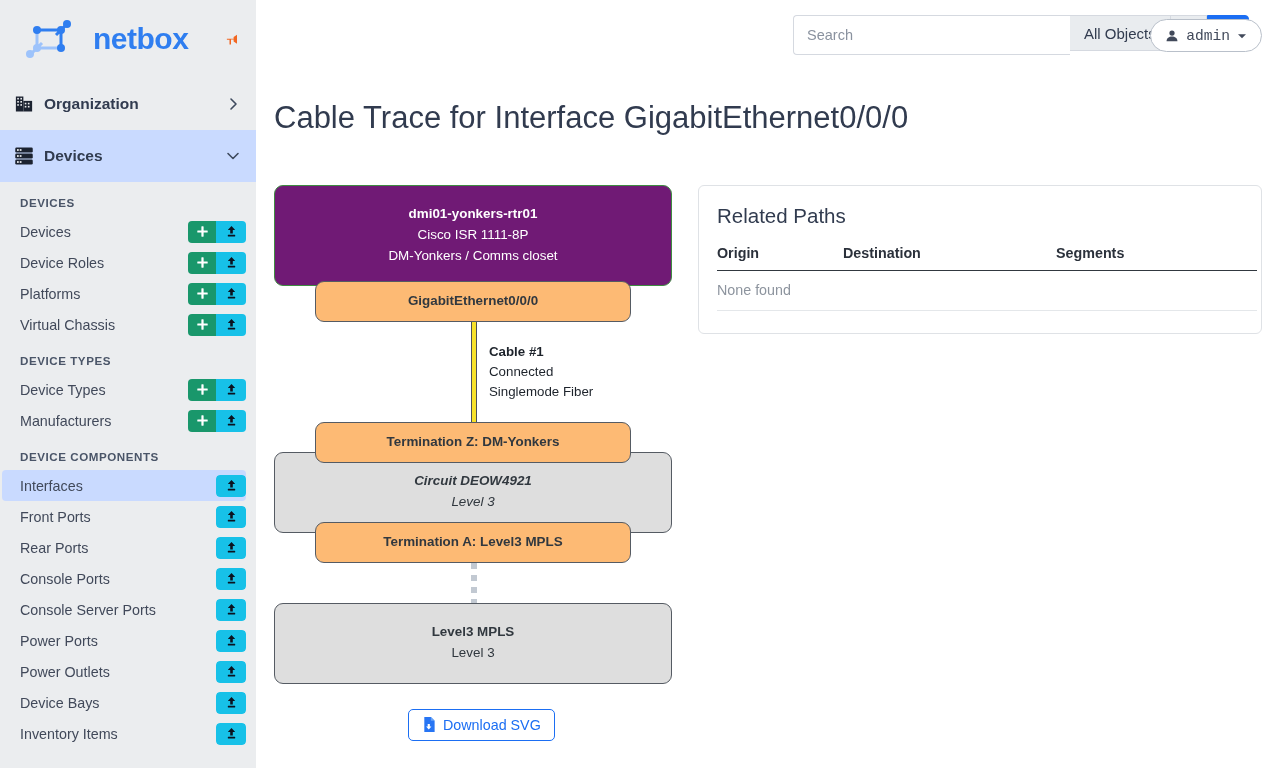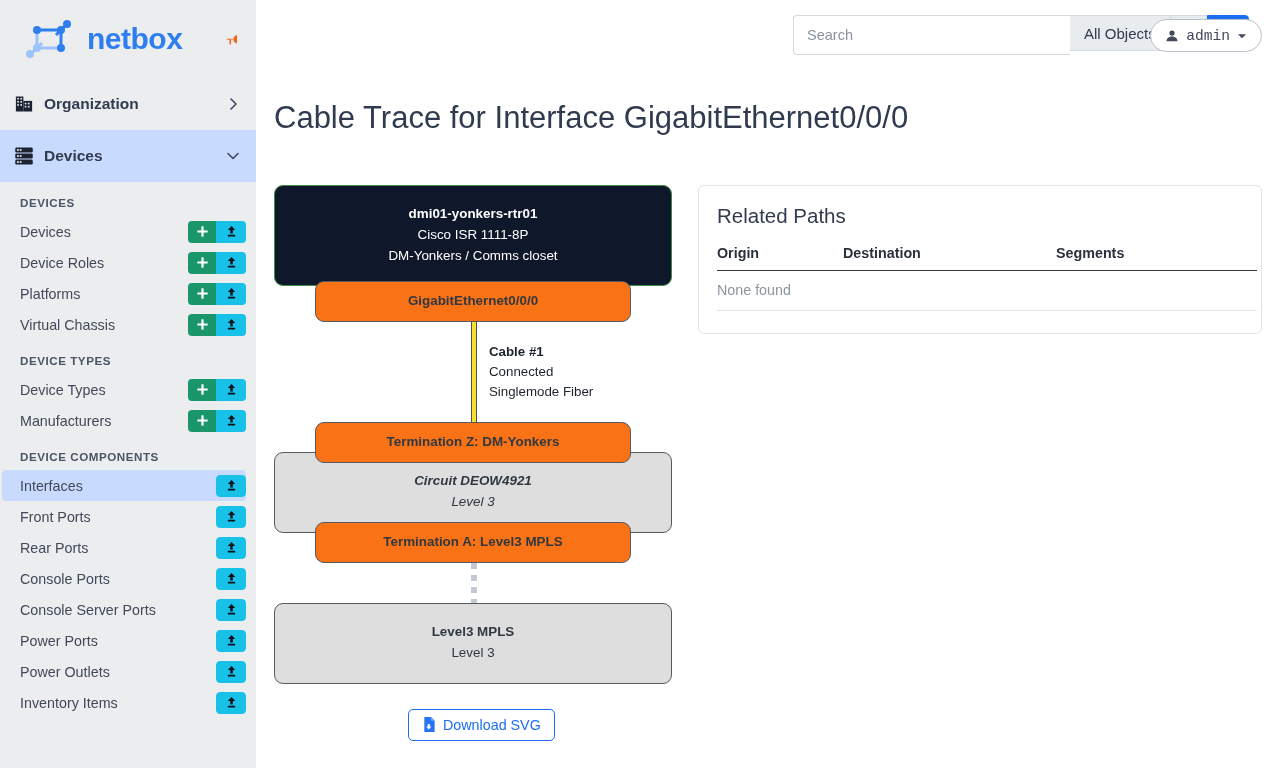--- a/index.html
+++ b/index.html
@@ -18,21 +18,21 @@
     width: 256px; min-width: 256px; height: 768px;
     background: #ebedef;
     overflow: hidden;
     position: relative;
   }
   .brand {
     height: 78px;
     display: flex; align-items: center;
     padding: 0 16px 0 26px;
   }
-  .brand-logo { display: flex; align-items: center; gap: 15px; }
+  .brand-logo { display: flex; align-items: center; gap: 21px; }
   .logo-mark { width: 46px; height: 42px; display: block; }
   .logo-word {
     font-size: 30px; font-weight: 700; color: #2f7ef0;
     letter-spacing: -0.5px; line-height: 1;
   }
   .pin-icon { margin-left: auto; color: #f26722; display:flex; }
 
   .nav-group {
     display: flex; align-items: center;
     height: 52px; padding: 0 16px 0 14px;
@@ -127,22 +127,22 @@
 
   
   .diagram { position: relative; width: 400px; height: 510px; }
   .node {
     position: absolute; border: 1px solid #555b63;
     border-radius: 9px; display: flex; flex-direction: column;
     align-items: center; justify-content: center; text-align: center;
   }
   .node .t1 { font-size: 13.4px; font-weight: 700; line-height: 1.55; }
   .node .t2 { font-size: 13.4px; font-weight: 400; line-height: 1.55; }
-  .node-device { background: #0f172a; border-color: #3f8b42; color: #fff; }
-  .node-term { background: #f97316; color: #31383f; }
+  .node-device { background: #701a75; border-color: #3f8b42; color: #fff; }
+  .node-term { background: #fdba74; color: #31383f; }
   .node-circuit { background: #dedede; color: #31383f; }
 
   .cable-line {
     position: absolute; width: 6px; background: #f7e12a;
     border-left: 1px solid #4c4f55; border-right: 1px solid #4c4f55;
   }
   .cable-info { position: absolute; }
   .cable-info div { font-size: 13.3px; line-height: 20px; color: #1d232b; }
   .cable-info .cname { font-weight: 700; }
   .dash-line { position: absolute; width: 6px; }
@@ -435,20 +435,31 @@
           <div class="btn-pair">
             <div class="btn-imp solo">
               <svg width="13" height="13" viewBox="0 0 14 14" fill="#0b1320">
                 <path d="M7 1.2 L11 5.4 H8.4 V9.2 H5.6 V5.4 H3z"></path>
                 <rect x="3" y="10.6" width="8" height="1.7" rx=".4"></rect>
               </svg>
             </div>
           </div>
         </div>
         <div class="nav-item">
+          <span class="nlabel">Device Bays</span>
+          <div class="btn-pair">
+            <div class="btn-imp solo">
+              <svg width="13" height="13" viewBox="0 0 14 14" fill="#0b1320">
+                <path d="M7 1.2 L11 5.4 H8.4 V9.2 H5.6 V5.4 H3z"></path>
+                <rect x="3" y="10.6" width="8" height="1.7" rx=".4"></rect>
+              </svg>
+            </div>
+          </div>
+        </div>
+        <div class="nav-item">
           <span class="nlabel">Inventory Items</span>
           <div class="btn-pair">
             <div class="btn-imp solo">
               <svg width="13" height="13" viewBox="0 0 14 14" fill="#0b1320">
                 <path d="M7 1.2 L11 5.4 H8.4 V9.2 H5.6 V5.4 H3z"></path>
                 <rect x="3" y="10.6" width="8" height="1.7" rx=".4"></rect>
               </svg>
             </div>
           </div>
         </div>

